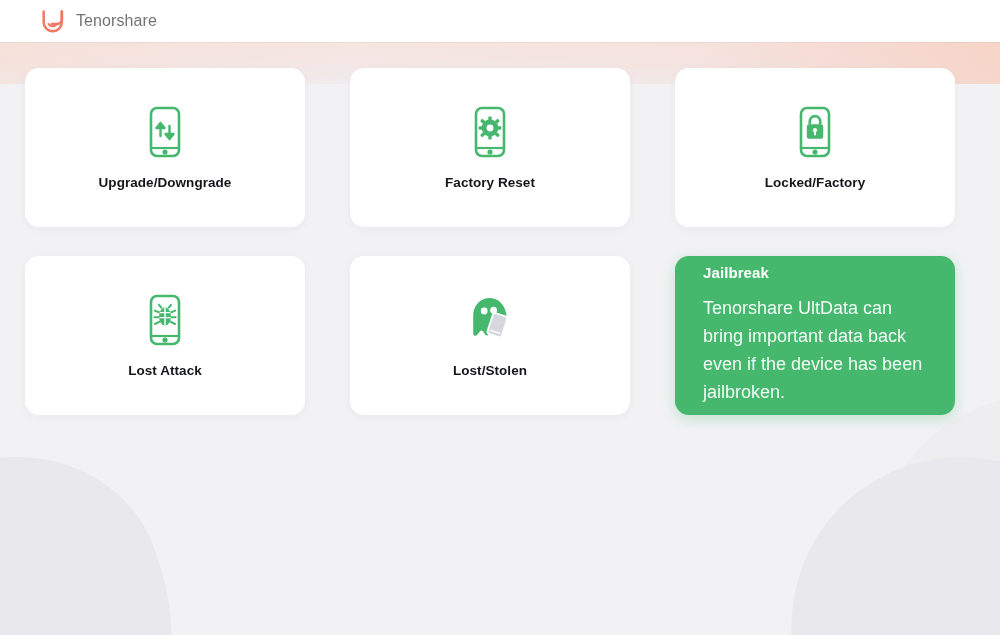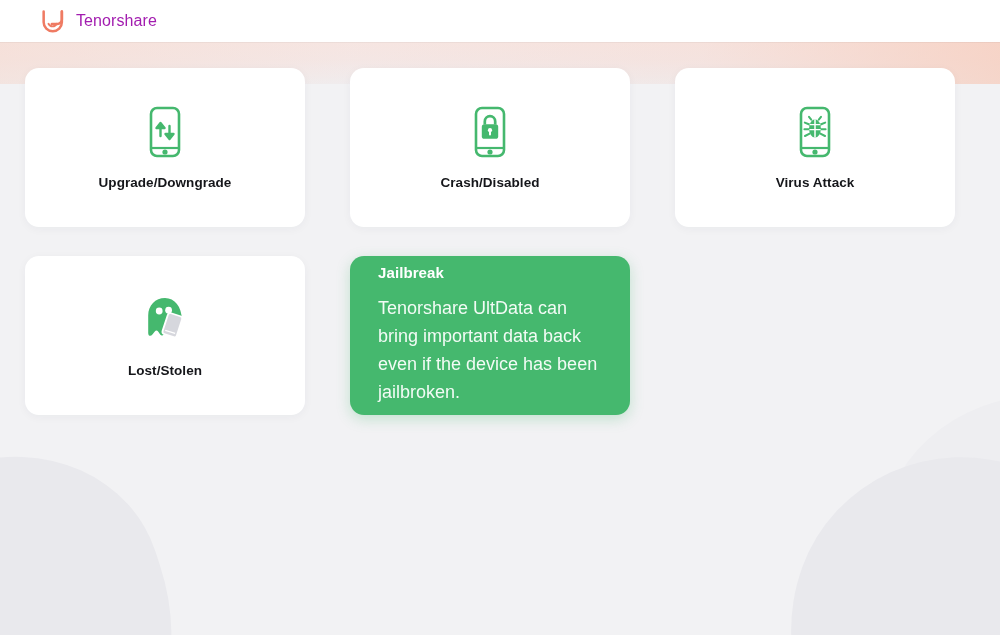--- a/index.html
+++ b/index.html
@@ -91,21 +91,21 @@
     align-items: center;
     gap: 10px;
   }
   .brand-logo {
     width: 26px;
     height: 26px;
     display: block;
   }
   .brand-name {
     font-size: 16px;
-    color: #a21caf;
+    color: #737373;
     letter-spacing: 0.1px;
   }
 
   
   .grid-wrap {
     position: relative;
     z-index: 2;
     padding: 26px 25px 0 25px;
   }
   .grid {
@@ -197,49 +197,69 @@
       <svg class="card-icon" viewBox="0 0 46 54">
         <rect x="9" y="3" width="28" height="48" rx="6" fill="none" stroke="#45b86e" stroke-width="2.6"></rect>
         <path d="M10 43 H36" stroke="#45b86e" stroke-width="2.2"></path>
         <circle cx="23" cy="47" r="2.6" fill="#45b86e"></circle>
         <path d="M18.5 31 V20 M18.5 18 l-4 5 h8 z" fill="#45b86e" stroke="#45b86e" stroke-width="2.4" stroke-linecap="round" stroke-linejoin="round"></path>
         <path d="M27.5 21 V32 M27.5 34 l4 -5 h-8 z" fill="#45b86e" stroke="#45b86e" stroke-width="2.4" stroke-linecap="round" stroke-linejoin="round"></path>
       </svg>
       <div class="card-label">Upgrade/Downgrade</div>
     </div>
 
+    <div class="card">
+      <svg class="card-icon" viewBox="0 0 46 54">
+        <rect x="9" y="3" width="28" height="48" rx="6" fill="none" stroke="#45b86e" stroke-width="2.6"></rect>
+        <path d="M10 43 H36" stroke="#45b86e" stroke-width="2.2"></path>
+        <circle cx="23" cy="47" r="2.6" fill="#45b86e"></circle>
+        <g fill="#45b86e">
+          <circle cx="23" cy="23" r="8.4"></circle>
+          <rect x="21.3" y="11.6" width="3.4" height="4.4" rx="1"></rect>
+          <rect x="21.3" y="30.0" width="3.4" height="4.4" rx="1"></rect>
+          <rect x="11.6" y="21.3" width="4.4" height="3.4" rx="1"></rect>
+          <rect x="30.0" y="21.3" width="4.4" height="3.4" rx="1"></rect>
+          <rect x="14.0" y="14.0" width="3.4" height="4.4" rx="1" transform="rotate(-45 15.7 16.2)"></rect>
+          <rect x="28.6" y="14.0" width="3.4" height="4.4" rx="1" transform="rotate(45 30.3 16.2)"></rect>
+          <rect x="14.0" y="27.6" width="3.4" height="4.4" rx="1" transform="rotate(45 15.7 29.8)"></rect>
+          <rect x="28.6" y="27.6" width="3.4" height="4.4" rx="1" transform="rotate(-45 30.3 29.8)"></rect>
+        </g>
+        <circle cx="23" cy="23" r="3.4" fill="#ffffff"></circle>
+      </svg>
+      <div class="card-label">Factory Reset</div>
+    </div>
 
     <div class="card">
       <svg class="card-icon" viewBox="0 0 46 54">
         <rect x="9" y="3" width="28" height="48" rx="6" fill="none" stroke="#45b86e" stroke-width="2.6"></rect>
         <path d="M10 43 H36" stroke="#45b86e" stroke-width="2.2"></path>
         <circle cx="23" cy="47" r="2.6" fill="#45b86e"></circle>
         <path d="M17.8 19.5 V16.4 a5.2 5.2 0 0 1 10.4 0 V19.5" fill="none" stroke="#45b86e" stroke-width="2.7"></path>
         <rect x="14.8" y="19.2" width="16.4" height="14.6" rx="2.6" fill="#45b86e"></rect>
         <circle cx="23" cy="25.2" r="2.1" fill="#ffffff"></circle>
         <rect x="22.0" y="25.8" width="2.0" height="4.6" rx="1" fill="#ffffff"></rect>
       </svg>
-      <div class="card-label">Crash/Disabled</div>
+      <div class="card-label">Locked/Factory</div>
     </div>
 
     <div class="card">
       <svg class="card-icon" viewBox="0 0 46 54">
         <rect x="9" y="3" width="28" height="48" rx="6" fill="none" stroke="#45b86e" stroke-width="2.6"></rect>
         <path d="M10 43 H36" stroke="#45b86e" stroke-width="2.2"></path>
         <circle cx="23" cy="47" r="2.6" fill="#45b86e"></circle>
         <g stroke="#45b86e" stroke-width="2" stroke-linecap="round" fill="none">
           <path d="M19.2 14.6 L17.0 11.8 M26.8 14.6 L29.0 11.8"></path>
           <path d="M17.4 19.5 L12.8 17.6 M17.2 24.2 L12.4 24.2 M17.6 28.6 L13.0 31.0"></path>
           <path d="M28.6 19.5 L33.2 17.6 M28.8 24.2 L33.6 24.2 M28.4 28.6 L33.0 31.0"></path>
         </g>
         <ellipse cx="23" cy="23.4" rx="5.9" ry="9.2" fill="#45b86e"></ellipse>
         <path d="M23 14.2 V32.6" stroke="#ffffff" stroke-width="1.5"></path>
         <path d="M17.6 19.6 H28.4 M17.4 24.6 H28.6" stroke="#ffffff" stroke-width="1.3"></path>
       </svg>
-      <div class="card-label">Virus Attack</div>
+      <div class="card-label">Lost Attack</div>
     </div>
 
 
 
     <div class="card">
       <svg class="card-icon wide" viewBox="0 0 56 54">
         <path d="M28 5 C18.4 5 11.2 12.4 11.2 22.2 L11.2 40.0
                  C11.2 43.2 13.8 43.6 15.4 41.6 L17.8 38.4
                  C18.8 37.1 20.2 37.2 21.1 38.5 L23.2 41.5
                  C24.2 42.9 25.8 42.9 26.8 41.5 L28.9 38.5

